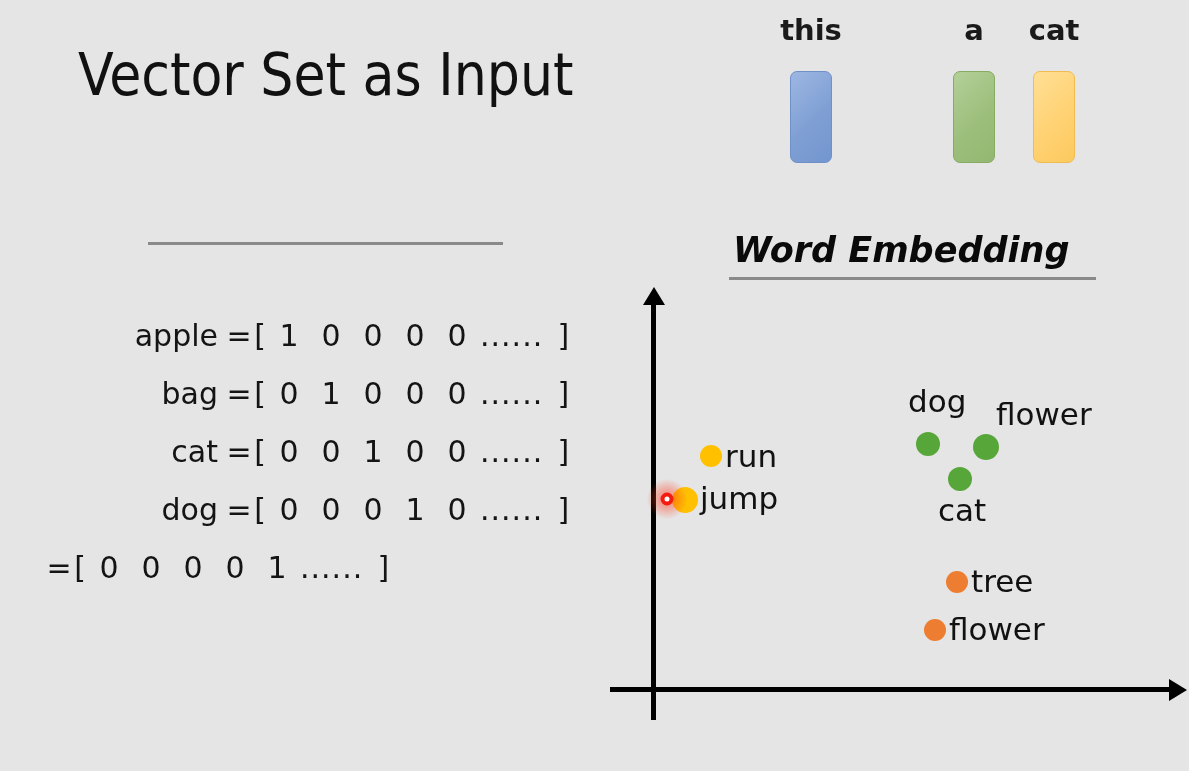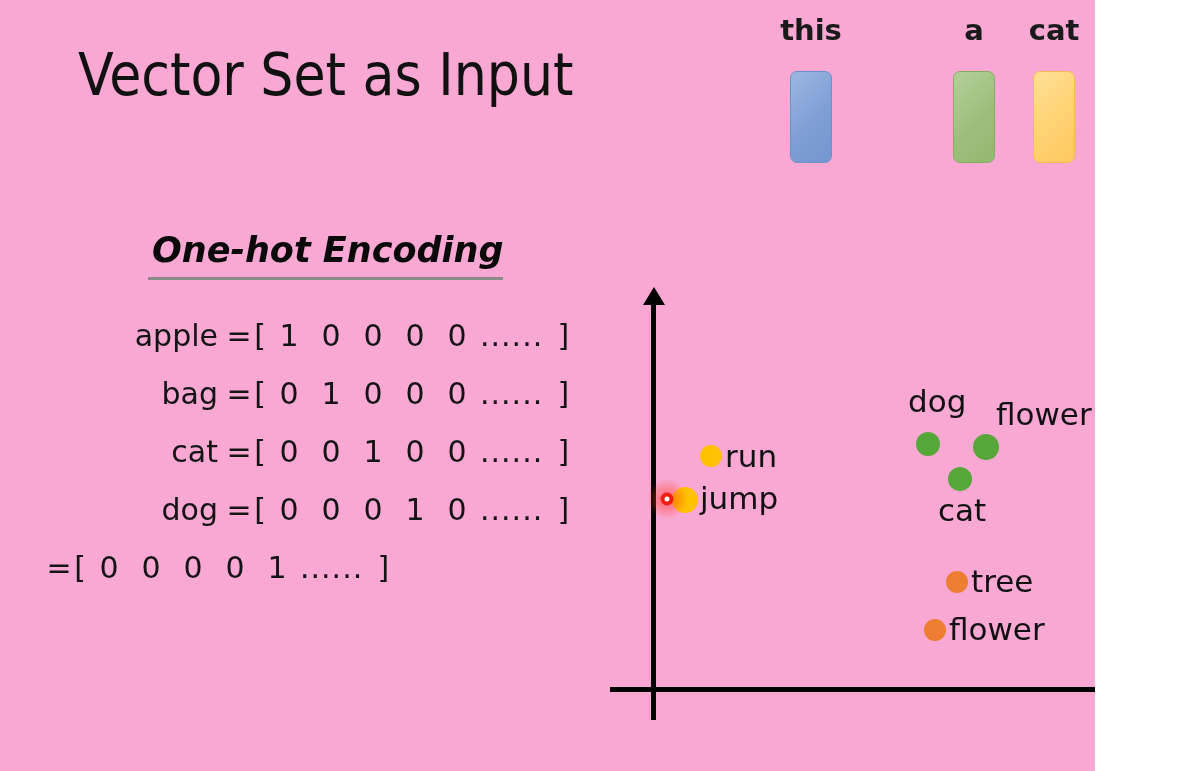--- a/index.html
+++ b/index.html
@@ -7,23 +7,23 @@
     margin: 0;
     padding: 0;
     background: #ffffff;
   }
   body {
     font-family: "Liberation Sans", sans-serif;
     color: #000000;
   }
   #slide {
     position: relative;
-    width: 1095px;
+    width: 1189px;
     height: 771px;
-    background: #f9a8d4;
+    background: #e5e5e5;
     overflow: hidden;
   }
 
   
   .slide-title {
     position: absolute;
     left: 78px;
     top: 46px;
     font-family: "DejaVu Sans", sans-serif;
     font-stretch: condensed;
@@ -218,24 +218,27 @@
       <span class="token-label">a</span>
       <div class="token-bar" style="background:linear-gradient(135deg,#b3d099 0%,#9dbf7c 55%,#93b771 100%);border:1px solid #86ab63;"></div>
     </div>
     <div class="token" style="left:243px;">
       <span class="token-label">cat</span>
       <div class="token-bar" style="background:linear-gradient(135deg,#ffdf96 0%,#ffd273 55%,#fdc95f 100%);border:1px solid #f0bc52;"></div>
     </div>
   </div>
 
   <div class="section-head" id="head-onehot">
-    <span>One-hot Encoding</span>
     <span class="rule"></span>
   </div>
 
+  <div class="section-head" id="head-embed">
+    <span>Word Embedding</span>
+    <span class="rule"></span>
+  </div>
 
   <div class="onehot" id="onehot-table">
       <div class="oh-row">
         <span class="oh-word">apple</span>
         <span class="oh-eq">=</span>
         <span class="oh-brk">[</span>
         <span class="oh-digit">1</span>
         <span class="oh-digit">0</span>
         <span class="oh-digit">0</span>
         <span class="oh-digit">0</span>

